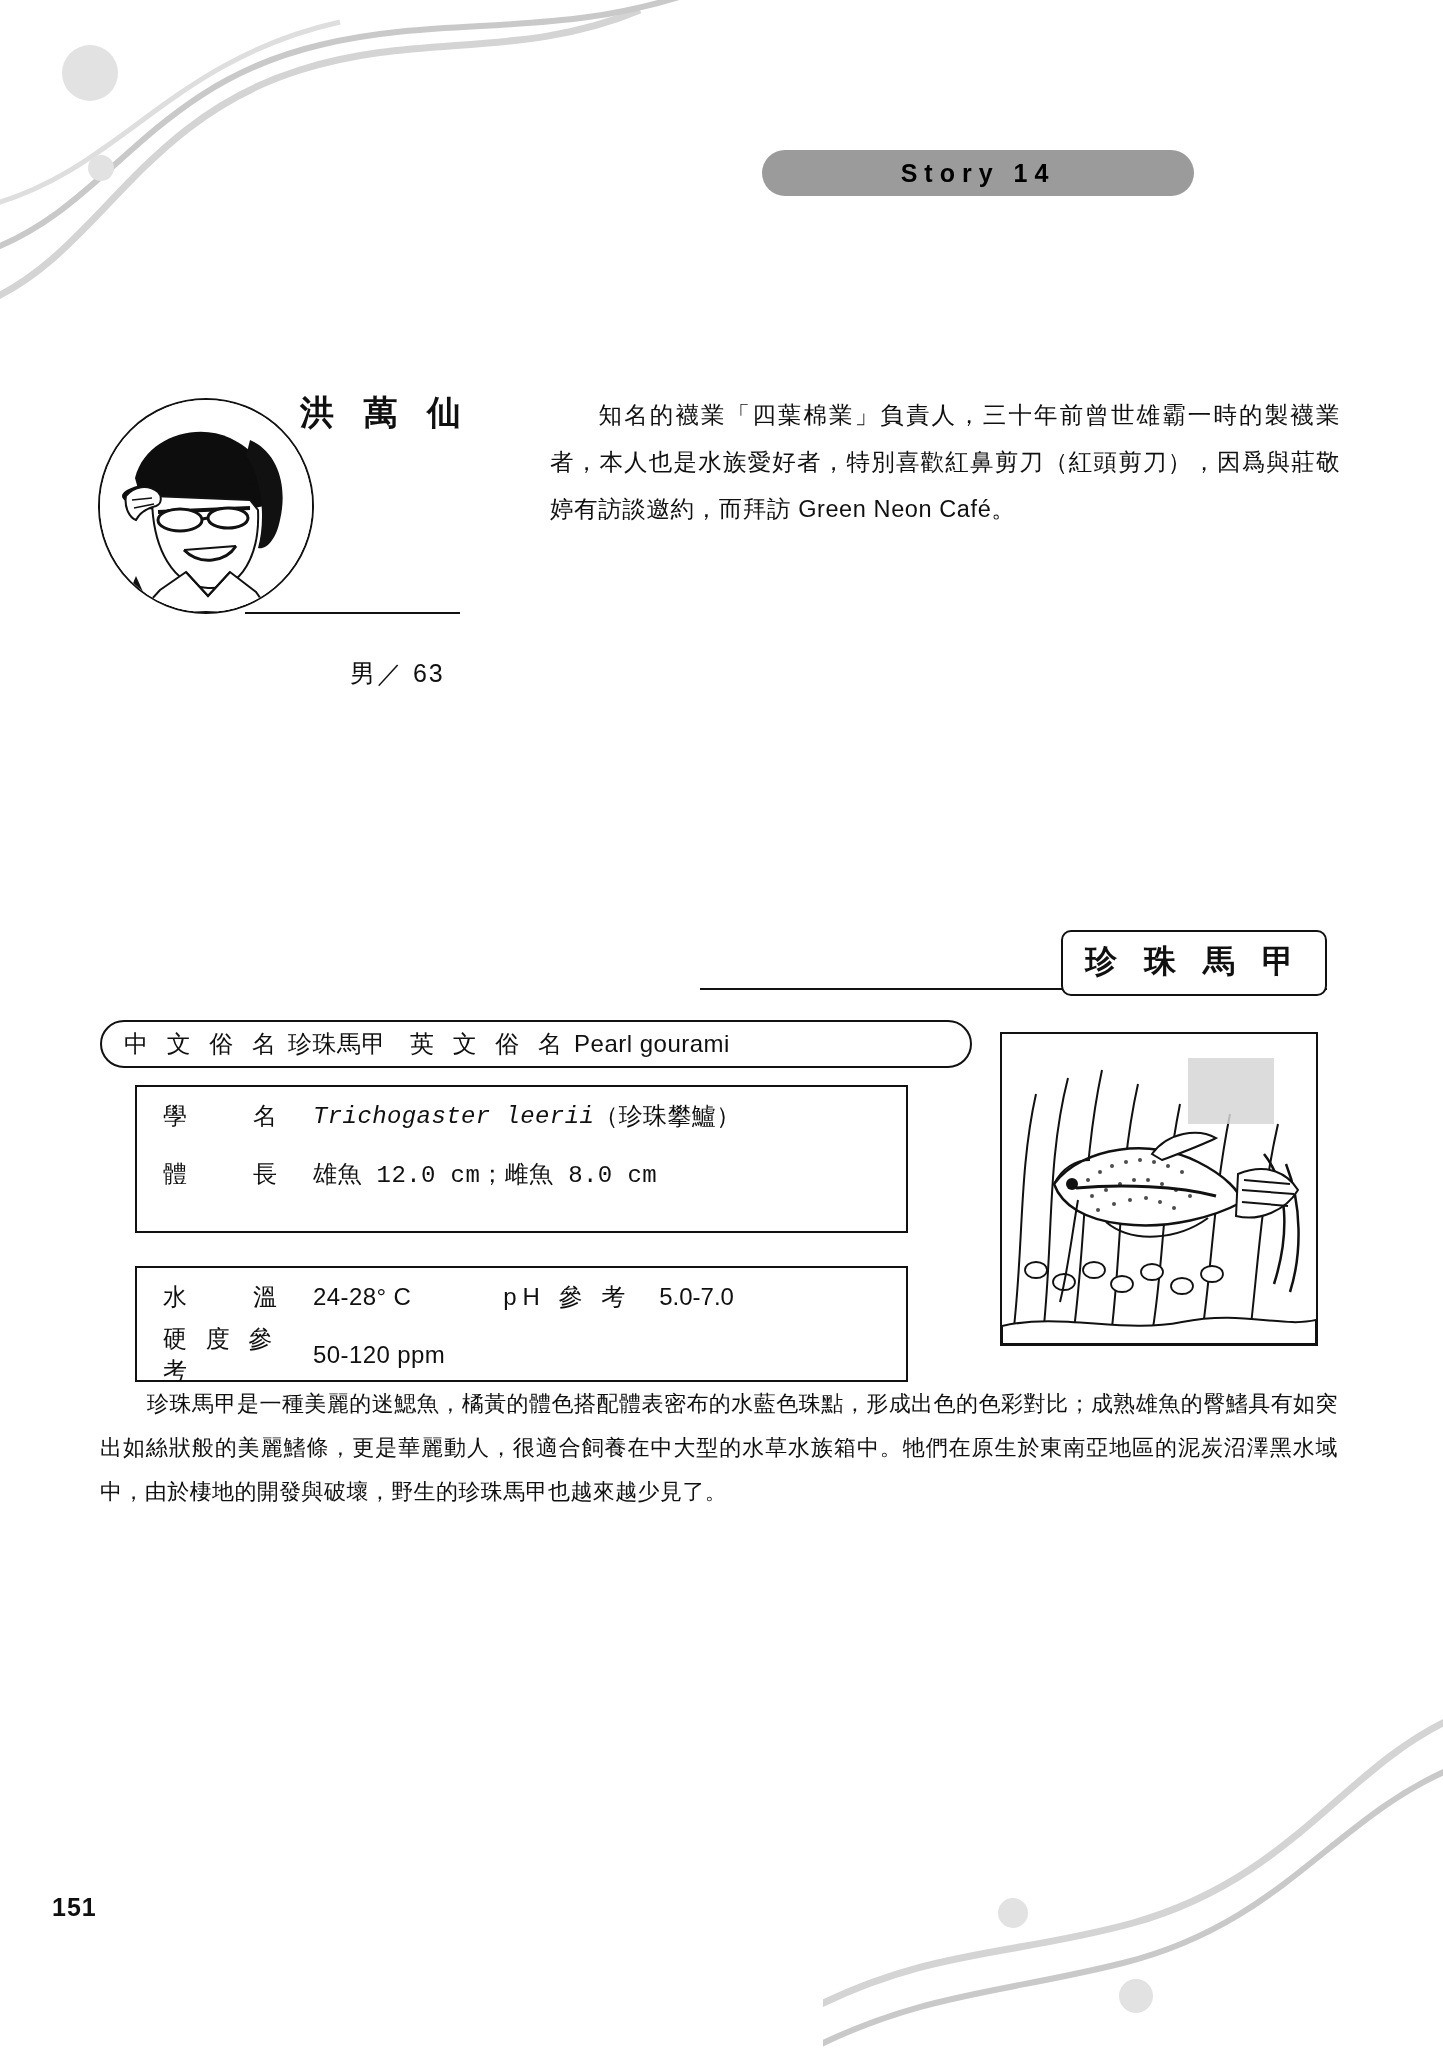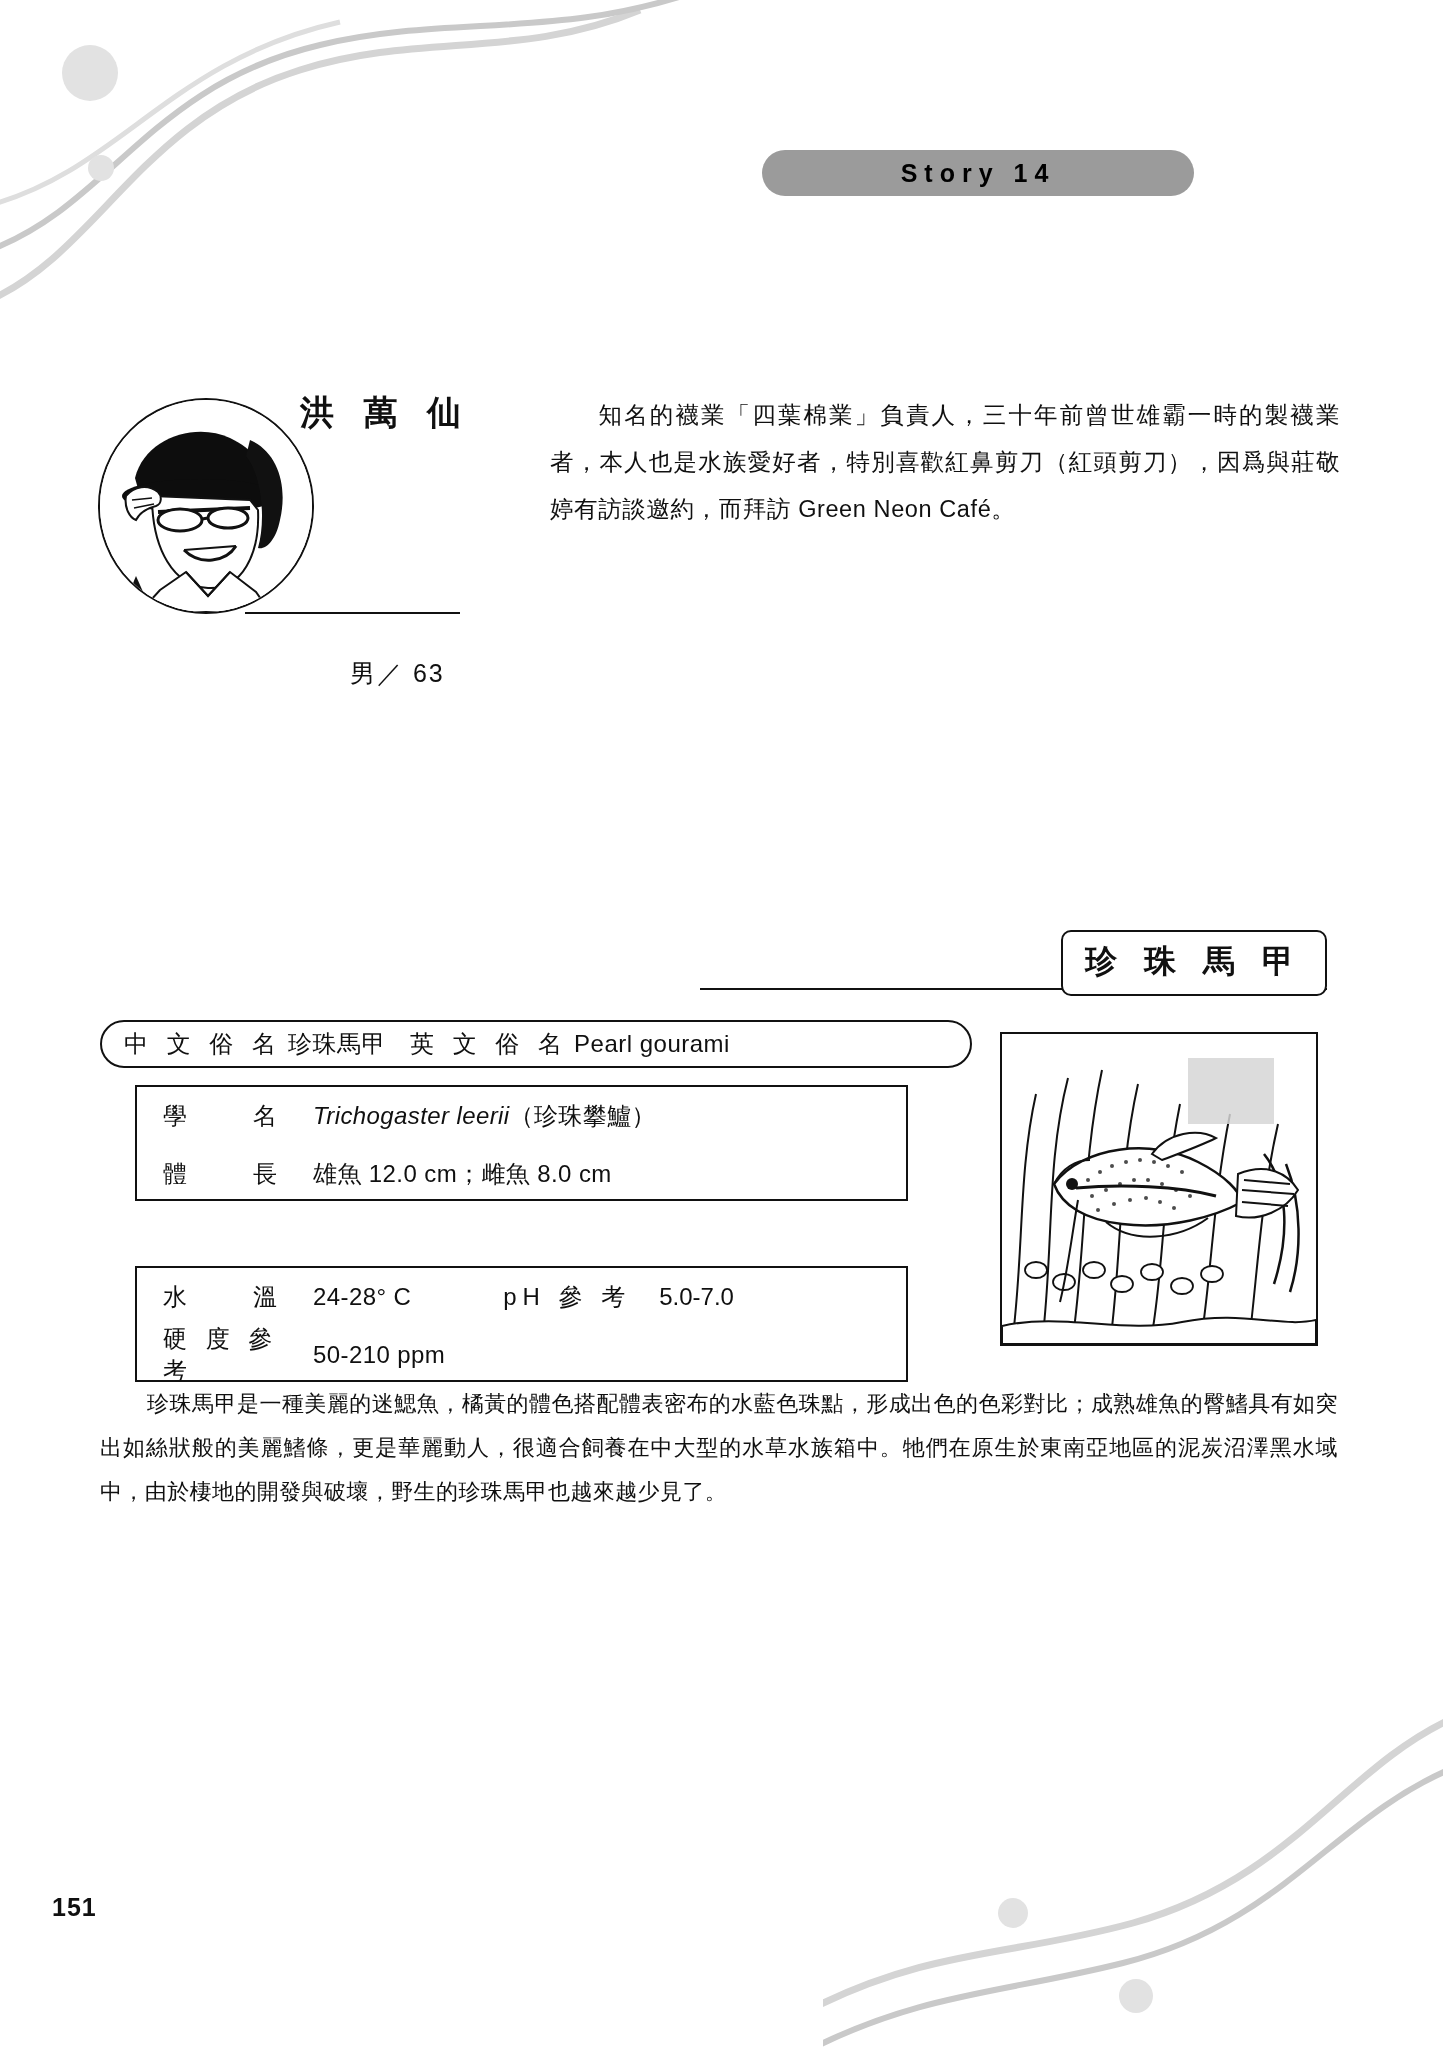--- a/index.html
+++ b/index.html
@@ -187,21 +187,21 @@
   .val { margin-left: 6px; letter-spacing: 0.5px; }
 
   .info-box {
     position: absolute;
     left: 135px;
     width: 773px;
     border: 2px solid #111;
     box-sizing: border-box;
     background: #fff;
   }
-  .info-box.a { top: 1085px; height: 116px; }
+  .info-box.a { top: 1085px; height: 148px; font-family: Liberation Mono, monospace; }
   .info-box.b { top: 1266px; height: 116px; }
 
   .row {
     display: flex;
     align-items: center;
     height: 58px;
     padding-left: 26px;
     font-size: 24px;
     box-sizing: border-box;
   }
@@ -332,21 +332,21 @@
 
   <div class="info-box b">
     <div class="row">
       <span class="lbl-w">水　　溫</span>
       <span class="val2">24-28° C</span>
       <span class="seg2-label">pH 參 考</span>
       <span class="seg2-val">5.0-7.0</span>
     </div>
     <div class="row">
       <span class="lbl-w">硬 度 參 考</span>
-      <span class="val2">50-210 ppm</span>
+      <span class="val2">50-120 ppm</span>
     </div>
   </div>
 
   <div class="fish-img">
     <svg viewBox="0 0 314 310" width="314" height="310">
       <rect width="314" height="310" fill="#ffffff"></rect>
 
       <g stroke="#111" stroke-width="2" fill="none">
         <path d="M10,310 C22,220 16,140 34,60"></path>
         <path d="M40,310 C52,210 44,130 66,44"></path>

